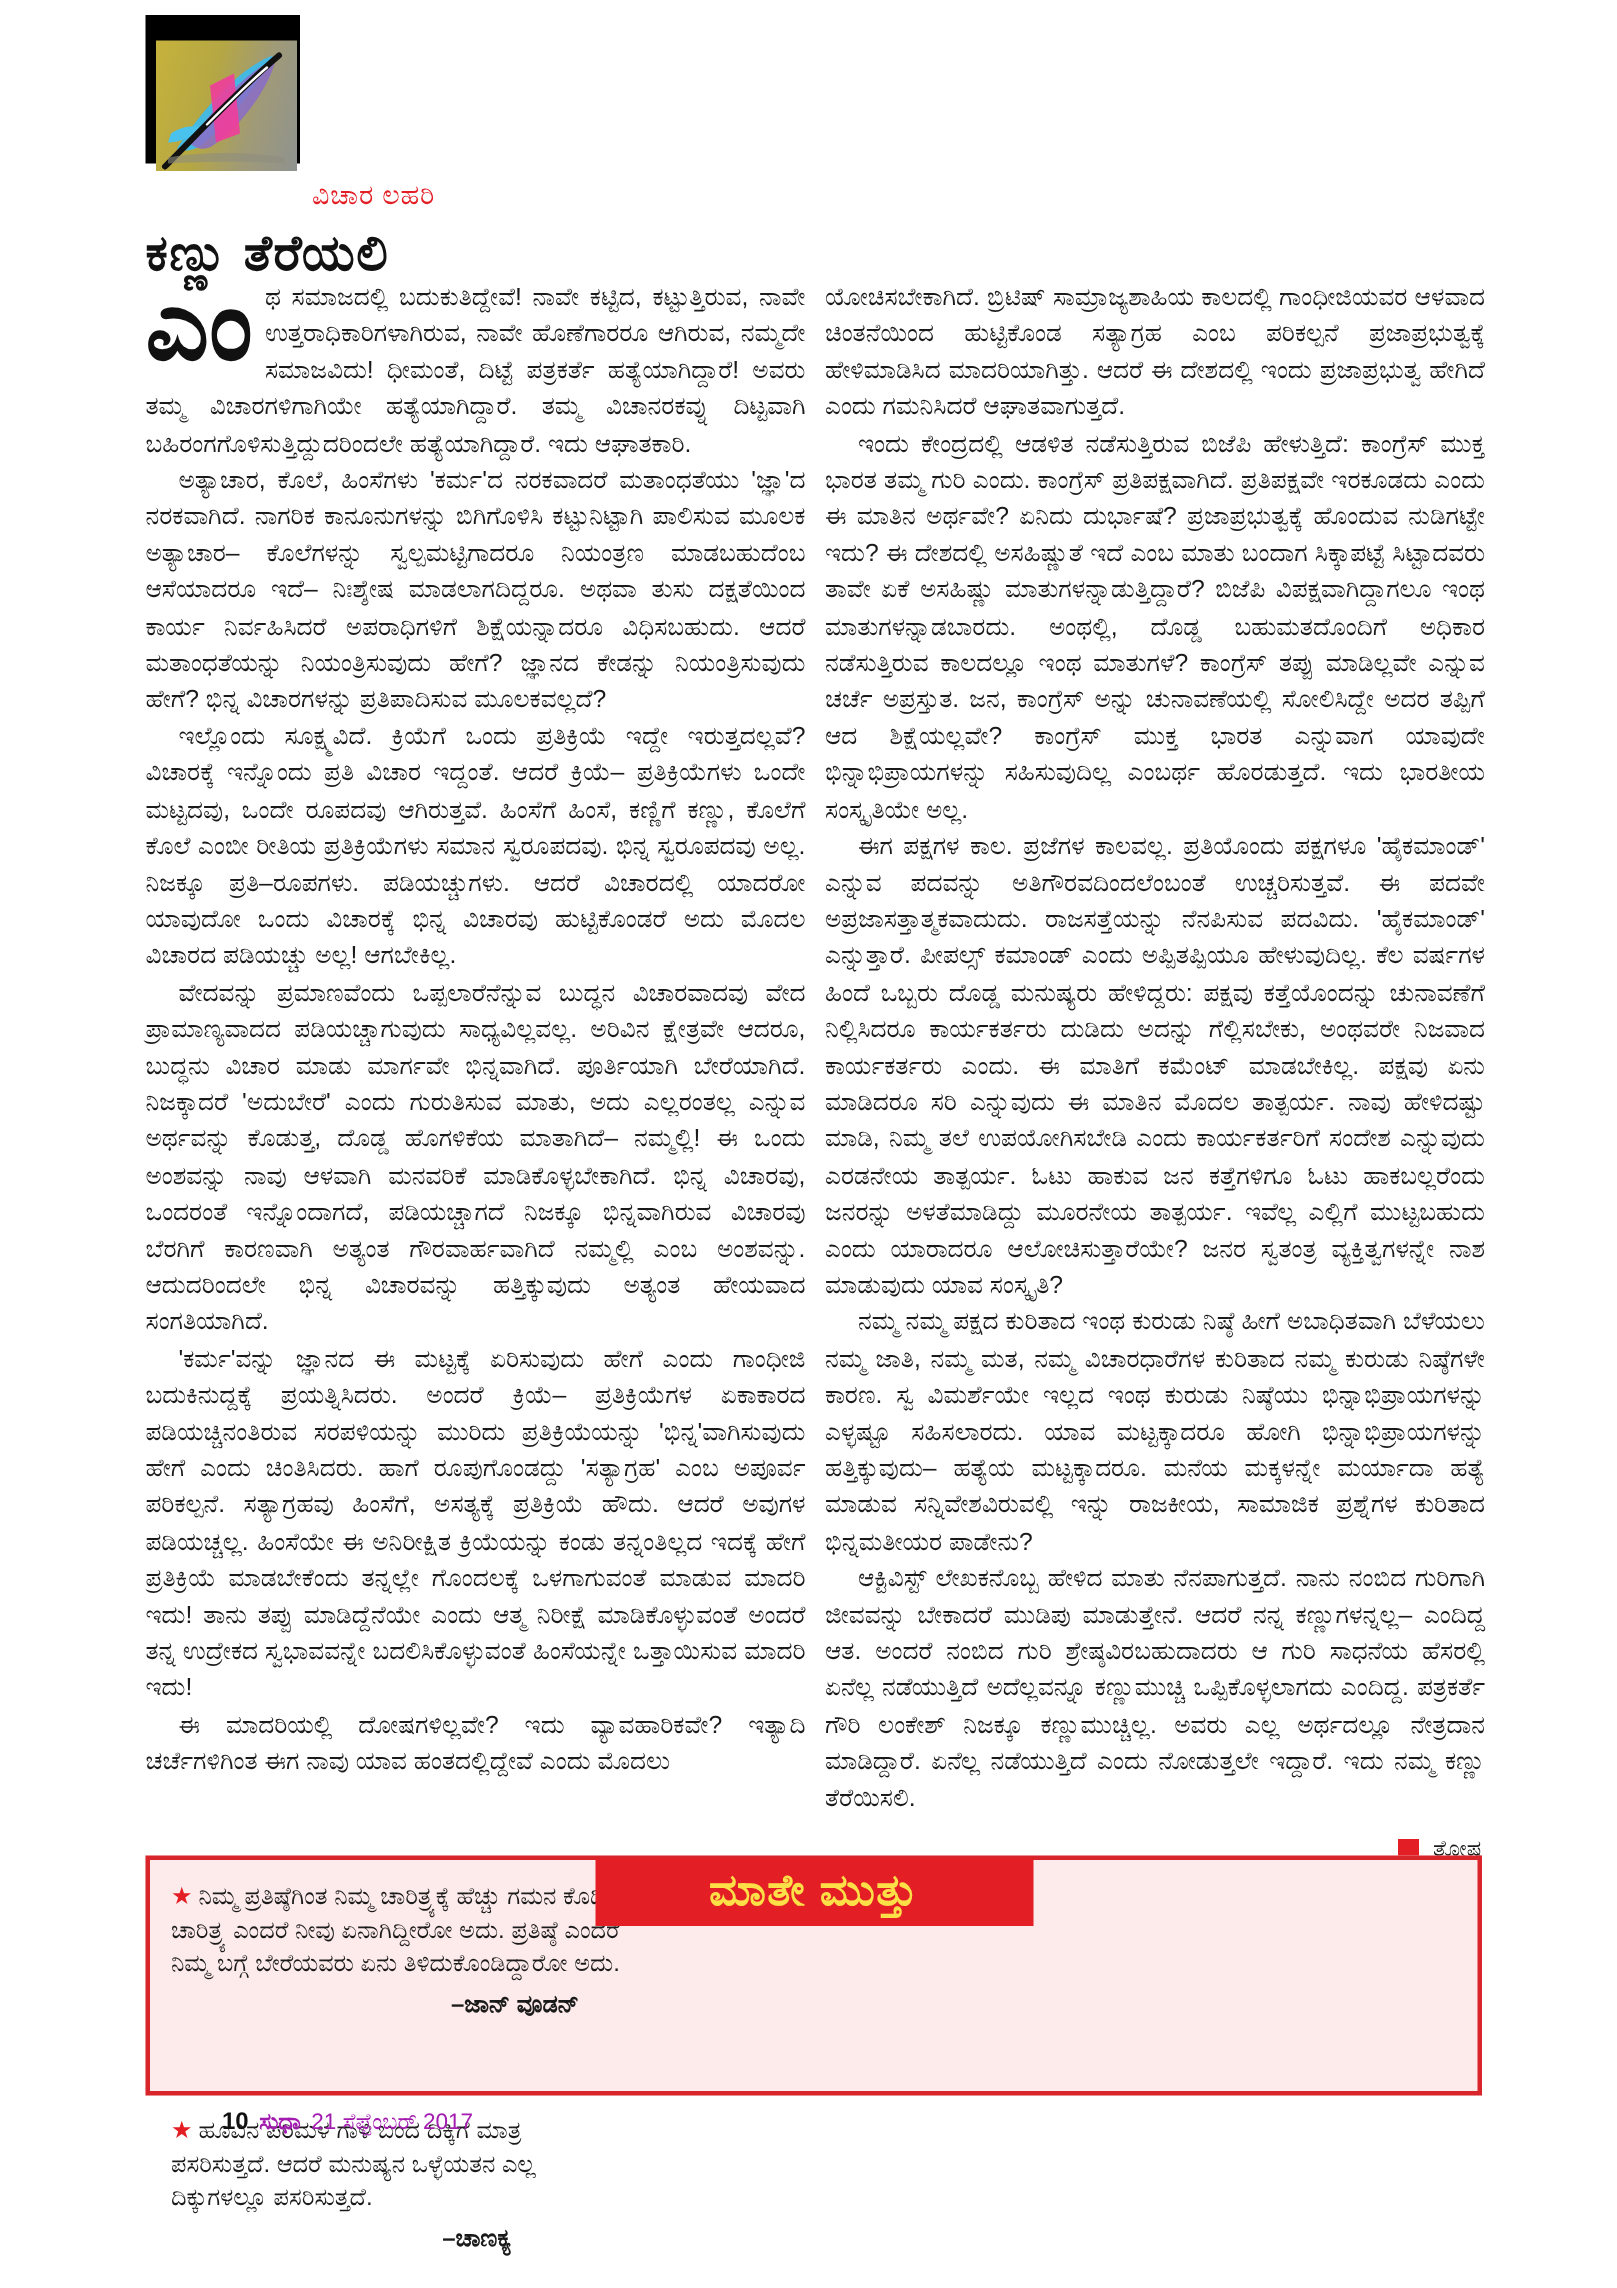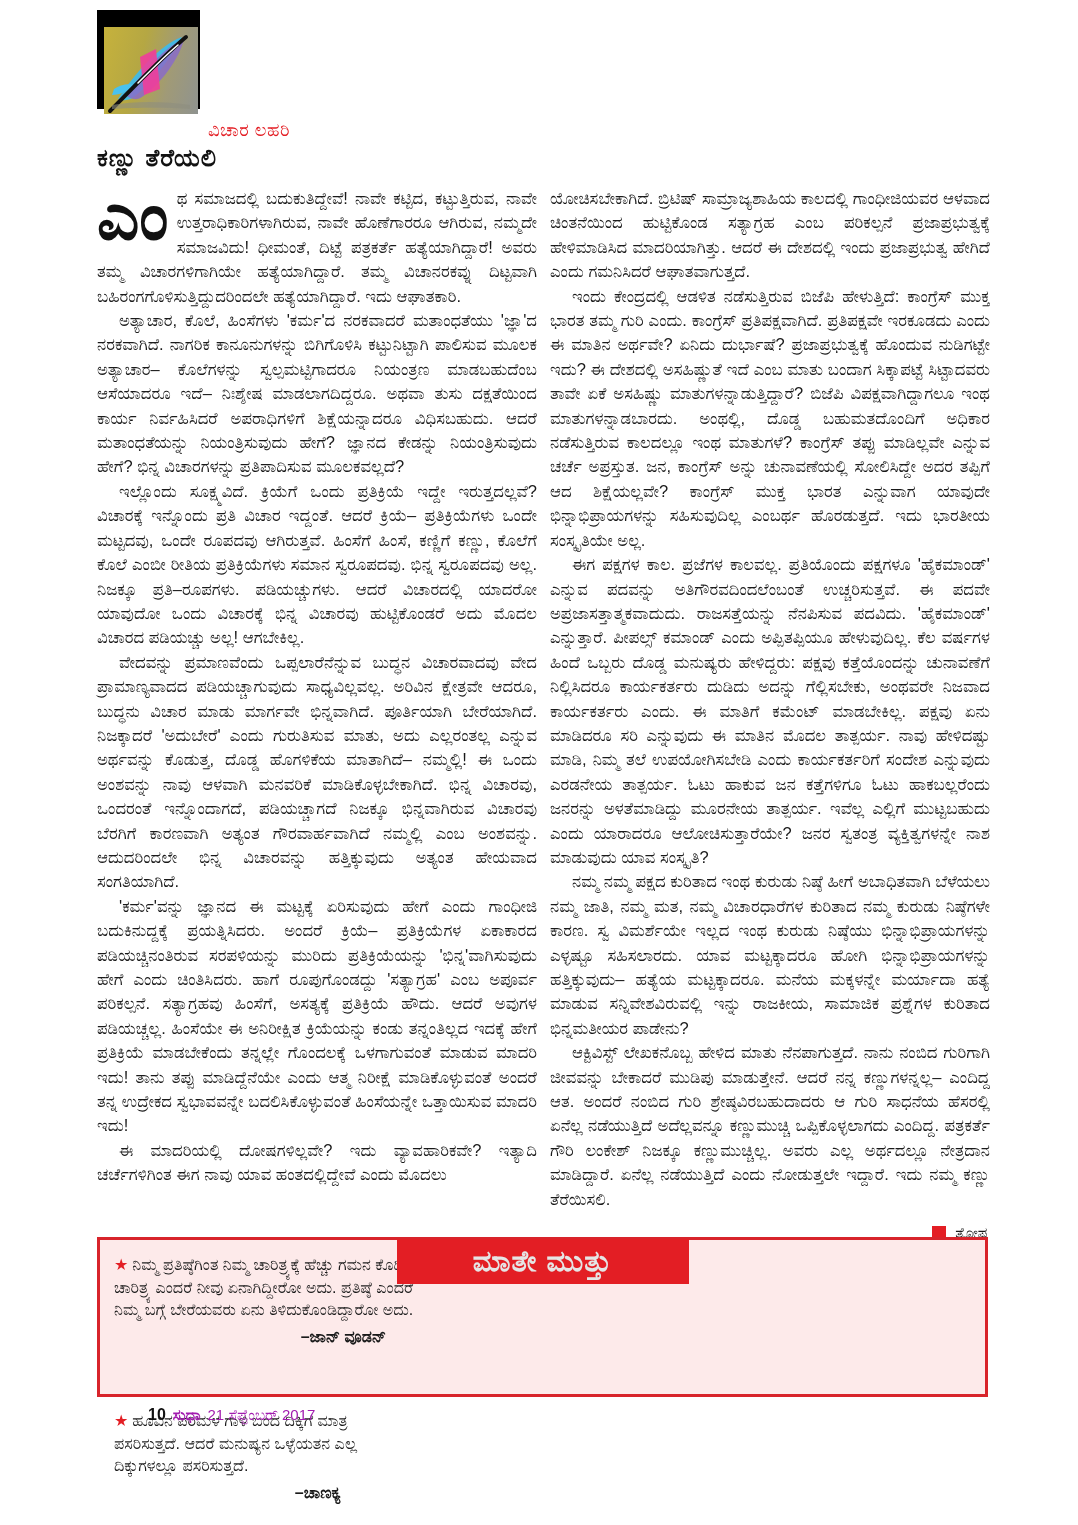--- a/index.html
+++ b/index.html
@@ -18,21 +18,21 @@
     background:linear-gradient(105deg,#c6b23c 0%,#b5a743 38%,#a09a77 68%,#8f9390 100%);
   }
   .logo-art svg{display:block;width:100%;height:100%;}
   .section-label{
     position:absolute;left:208px;top:82px;
     font-size:18px;color:#e31e24;font-weight:400;letter-spacing:.5px;margin-top:38px;
   }
   
   .article-title{
     position:absolute;left:97px;top:128px;
-    font-size:24px;font-weight:700;color:#121212;letter-spacing:1px;
+    font-size:33px;font-weight:700;color:#121212;letter-spacing:1px;
   }
   
   .article-body{
     position:absolute;left:97px;top:186px;width:893px;
     display:flex;gap:13px;
   }
   .col{width:440px;font-size:16.5px;line-height:24.4px;text-align:justify;}
   .col p{margin:0;text-indent:22px;}
   .col p.no-indent{text-indent:0;}
   .dropcap{
@@ -49,21 +49,21 @@
   .byline-name{font-weight:400;font-size:15px;}
   
   .quote-box{
     position:absolute;left:97px;top:1237px;width:891px;height:160px;
     background:#fdeaea;border:3px solid #d8242b;box-sizing:border-box;
   }
   .quote-box-header{
     position:absolute;left:50%;top:-1px;transform:translateX(-50%);
     width:292px;height:45px;background:#e31e24;
     display:flex;align-items:center;justify-content:center;
-    color:#e5e5e5;font-size:29px;font-weight:700;letter-spacing:1px;
+    color:#fde047;font-size:29px;font-weight:700;letter-spacing:1px;
   }
   .quote-cols{display:flex;height:100%;box-sizing:border-box;padding:10px 14px 8px 14px;gap:18px;flex-direction:column;}
   .quote-col{font-size:16px;line-height:22.5px;text-align:left;}
   .quote-col.q-left{width:300px;padding-top:4px;}
   .quote-col.q-mid{width:255px;padding-top:44px;}
   .quote-col.q-right{width:295px;padding-top:4px;}
   .star{color:#e31e24;margin-right:4px;}
   .quote-author{font-weight:700;text-align:right;margin-top:4px;padding-right:28px;}
   
   .page-footer{

